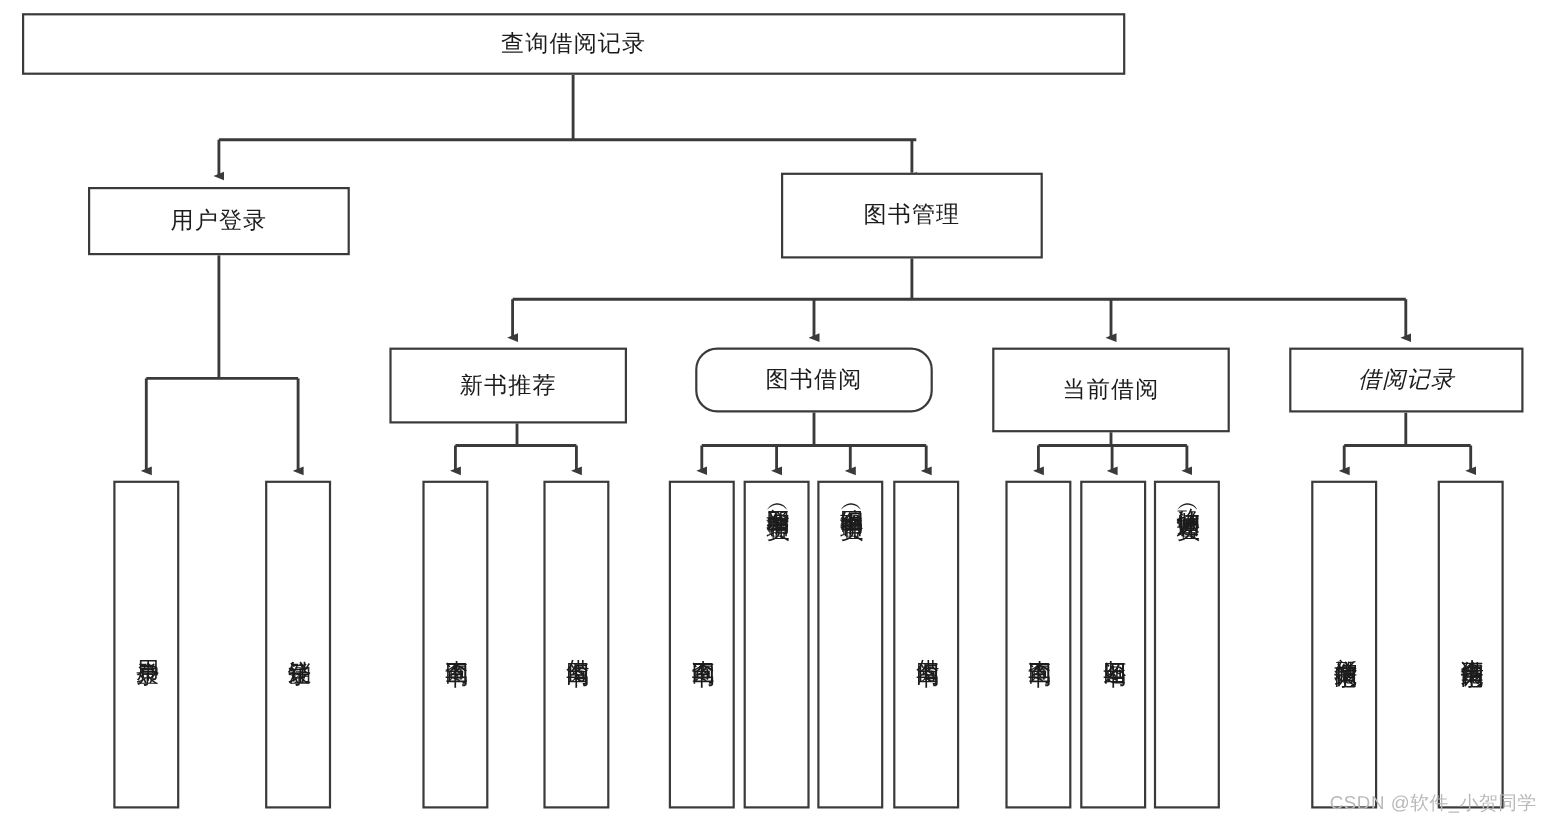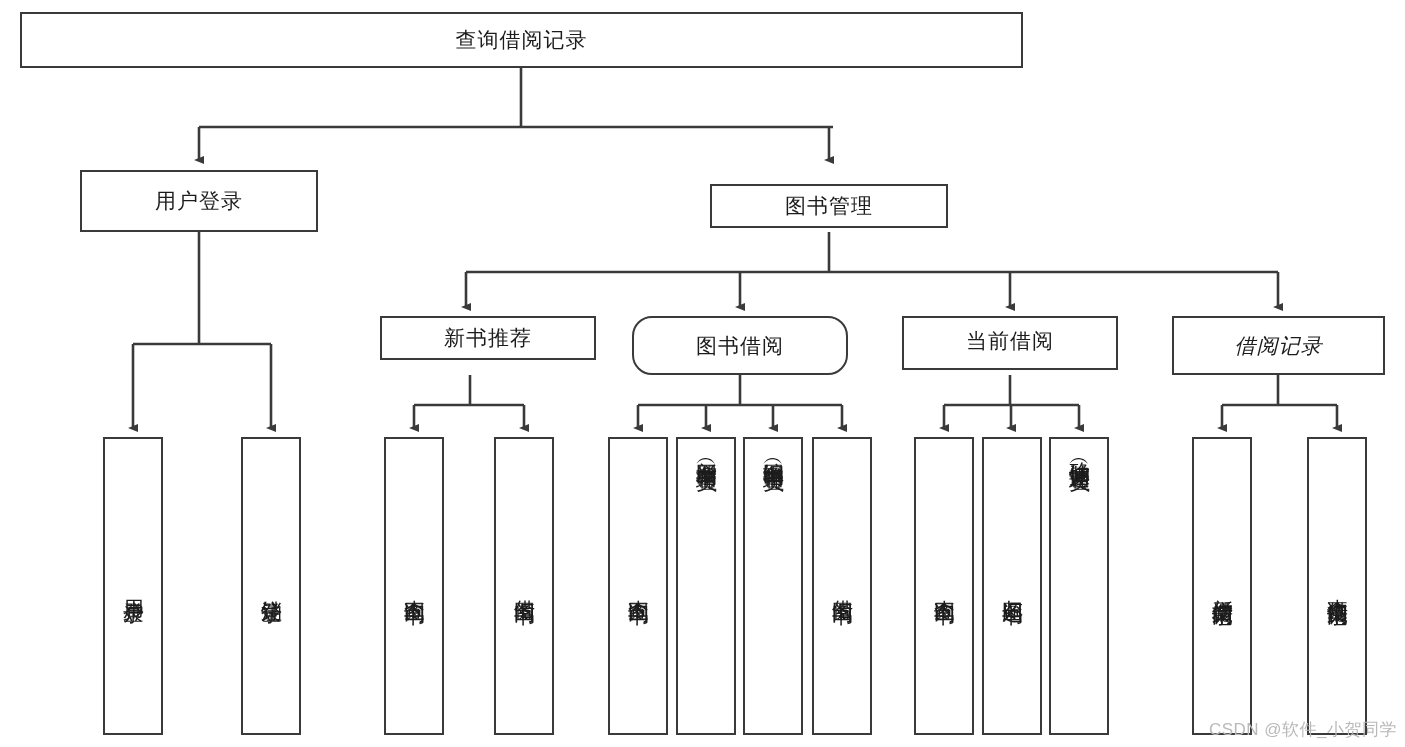--- a/index.html
+++ b/index.html
@@ -120,31 +120,31 @@
     </g>
   </svg>
 
   <div class="node node-h" style="left:20px; top:12px; width:1003px; height:56px;">
     <span class="label">查询借阅记录</span>
   </div>
 
   <div class="node node-h" style="left:80px; top:170px; width:238px; height:62px;">
     <span class="label">用户登录</span>
   </div>
-  <div class="node node-h" style="left:710px; top:184px; width:238px; height:44px;">
+  <div class="node node-h" style="left:710px; top:157px; width:238px; height:78px;">
     <span class="label">图书管理</span>
   </div>
 
-  <div class="node node-h" style="left:380px; top:316px; width:216px; height:44px;">
+  <div class="node node-h" style="left:354px; top:316px; width:216px; height:69px;">
     <span class="label">新书推荐</span>
   </div>
   <div class="node node-h" style="left:632px; top:316px; width:216px; height:59px;border-radius:20px;">
     <span class="label">图书借阅</span>
   </div>
-  <div class="node node-h" style="left:902px; top:316px; width:216px; height:54px;font-family:Liberation Mono, monospace;">
+  <div class="node node-h" style="left:902px; top:316px; width:216px; height:77px;">
     <span class="label">当前借阅</span>
   </div>
   <div class="node node-h" style="left:1172px; top:316px; width:213px; height:59px;font-style:italic;">
     <span class="label">借阅记录</span>
   </div>
 
   <div class="node node-v mid" style="left:103px; top:437px; width:60px; height:298px;">
     <span class="label">用户登录</span>
   </div>
   <div class="node node-v mid" style="left:241px; top:437px; width:60px; height:298px;">

